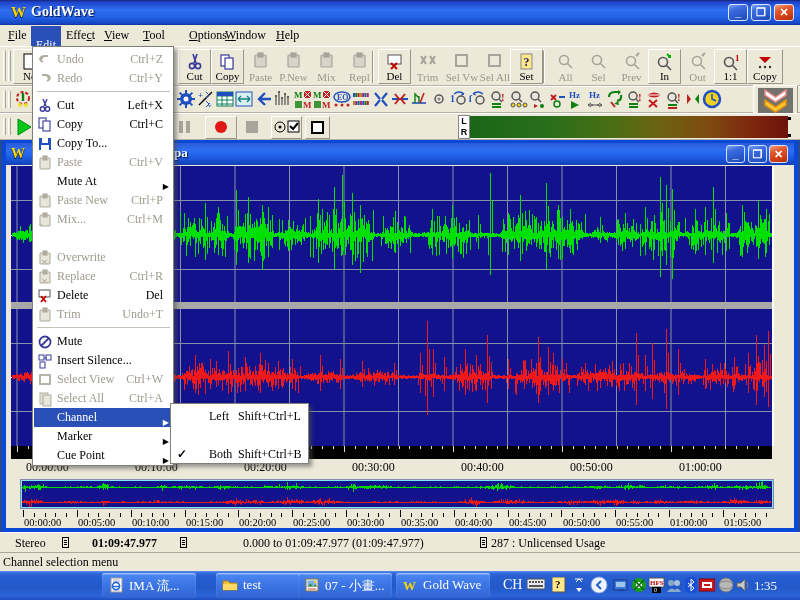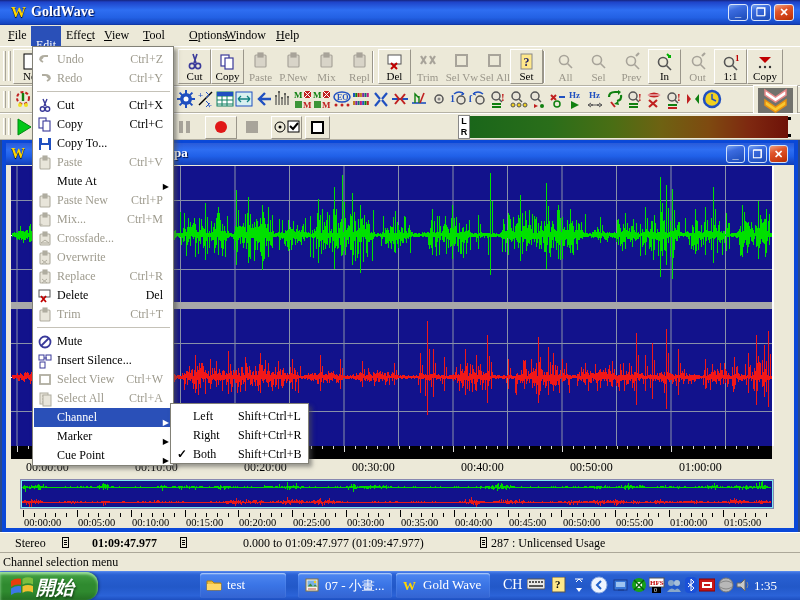--- a/index.html
+++ b/index.html
@@ -57,21 +57,21 @@
 .mitem .sc{position:absolute;right:10px;}
 .mitem .ic{position:absolute;left:3px;top:2px;width:16px;height:16px;}
 .mitem.dis{color:#9e9b8e;}
 .mitem.hl{background:#2a50b8;color:#fff;}
 .mitem .arrow{position:absolute;right:4px;top:5px;font-size:8px;}
 .mitem.hl .arrow{color:#fff;}
 .msep{position:absolute;left:4px;width:133px;height:1px;background:#c5c2b8;}
 #submenu{left:170px;top:403px;width:139px;height:61px;background:#fff;border:1px solid #828177;
  box-shadow:3px 3px 4px rgba(80,80,80,0.55);font-size:12px;z-index:51;}
 .sitem{position:absolute;left:1px;width:136px;height:19px;line-height:19px;color:#000;}
-.sitem .lbl{position:absolute;left:21px;}
+.sitem .lbl{position:absolute;left:37px;}
 .sitem .sc{position:absolute;left:66px;}
 
 #status1{left:0;top:532px;width:800px;height:20px;background:#ECE9D8;border-top:1px solid #fff;font-size:12px;color:#000;}
 #status1 span{position:absolute;top:3px;}
 .sgrip{position:absolute;top:4px;width:7px;height:11px;border:1px solid #000;background:#ECE9D8;}
 .sgrip:before{content:"";position:absolute;left:1px;top:2px;width:3px;height:1px;background:#000;box-shadow:0 2px 0 #000,0 4px 0 #000;}
 #status2{left:0;top:552px;width:800px;height:19px;background:#ECE9D8;border-top:1px solid #aca899;font-size:12px;color:#000;}
 
 #taskbar{left:0;top:571px;width:800px;height:29px;
  background:linear-gradient(180deg,#5e90ef 0%,#3a70e0 6%,#2960d2 14%,#2258c8 55%,#2b63d8 85%,#1d4fc0 100%);}
@@ -679,21 +679,21 @@
     <div class="msep" style="top:44px;"></div>
     <div class="mitem" style="top:49px;">
       <span class="ic"><svg width="16" height="16" viewBox="0 0 16 16">
           <g stroke="#3a3a9a" fill="none" stroke-width="1.4">
             <path d="M6 1 L9 8 M10 1 L7 8"></path>
             <circle cx="5.5" cy="11" r="2.2"></circle>
             <circle cx="10.5" cy="11" r="2.2"></circle>
           </g>
         </svg></span>
       <span class="lbl">Cut</span>
-      <span class="sc">Ctrl+X</span>
+      <span class="sc">Left+X</span>
     </div>
     <div class="mitem" style="top:68px;">
       <span class="ic"><svg width="16" height="16" viewBox="0 0 16 16">
           <g stroke="#3a3a9a" fill="#fff" stroke-width="1.1">
             <rect x="2" y="1" width="7" height="10"></rect>
             <rect x="6" y="4" width="7" height="10"></rect>
           </g>
         </svg></span>
       <span class="lbl">Copy</span>
       <span class="sc">Ctrl+C</span>
@@ -735,30 +735,20 @@
       <span class="ic"><svg width="16" height="16" viewBox="0 0 16 16">
           <g stroke="#b0ada0" fill="#e8e5da" stroke-width="1.1">
             <rect x="3" y="3" width="10" height="11" rx="1"></rect>
             <rect x="6" y="1" width="4" height="4" fill="#b0ada0"></rect>
           </g>
           <text x="2" y="15" font-size="7" fill="#b0ada0">+</text>
         </svg></span>
       <span class="lbl">Mix...</span>
       <span class="sc">Ctrl+M</span>
     </div>
-    <div class="mitem dis" style="top:182px;">
-      <span class="ic"><svg width="16" height="16" viewBox="0 0 16 16">
-          <g stroke="#b0ada0" fill="#e8e5da" stroke-width="1.1">
-            <rect x="3" y="3" width="10" height="11" rx="1"></rect>
-            <rect x="6" y="1" width="4" height="4" fill="#b0ada0"></rect>
-          </g>
-          <path d="M4 12l8-0M4 12l4-3 4 3" stroke="#b0ada0" fill="none"></path>
-        </svg></span>
-      <span class="lbl">Crossfade...</span>
-    </div>
     <div class="mitem dis" style="top:201px;">
       <span class="ic"><svg width="16" height="16" viewBox="0 0 16 16">
           <g stroke="#b0ada0" fill="#e8e5da" stroke-width="1.1">
             <rect x="3" y="3" width="10" height="11" rx="1"></rect>
             <rect x="6" y="1" width="4" height="4" fill="#b0ada0"></rect>
           </g>
           <path d="M5 10l5 4M10 10l-5 4" stroke="#b0ada0"></path>
         </svg></span>
       <span class="lbl">Overwrite</span>
     </div>
@@ -782,21 +772,21 @@
       <span class="sc">Del</span>
     </div>
     <div class="mitem dis" style="top:258px;">
       <span class="ic"><svg width="16" height="16" viewBox="0 0 16 16">
           <g stroke="#b0ada0" fill="#e8e5da" stroke-width="1.1">
             <rect x="3" y="3" width="10" height="11" rx="1"></rect>
             <rect x="6" y="1" width="4" height="4" fill="#b0ada0"></rect>
           </g>
         </svg></span>
       <span class="lbl">Trim</span>
-      <span class="sc">Ctrl+T</span>
+      <span class="sc">Undo+T</span>
     </div>
     <div class="msep" style="top:280px;"></div>
     <div class="mitem" style="top:285px;">
       <span class="ic"><svg width="16" height="16" viewBox="0 0 16 16">
           <circle cx="8" cy="8" r="5.5" fill="none" stroke="#3a3a9a" stroke-width="1.8"></circle>
           <path d="M4 12 L12 4" stroke="#3a3a9a" stroke-width="1.8"></path>
         </svg></span>
       <span class="lbl">Mute</span>
     </div>
     <div class="mitem dis" style="top:323px;">
@@ -837,24 +827,20 @@
     <div class="mitem" style="top:399px;">
       <span class="ic"></span>
       <span class="lbl">Cue Point</span>
       <span class="arrow">▶</span>
     </div>
   </div>
 <div id="submenu" class="abs">
  <div class="sitem" style="top:3px;">
       <span class="lbl">Left</span>
       <span class="sc">Shift+Ctrl+L</span>
-    </div>
- <div class="sitem" style="top:22px;">
-      <span class="lbl">Right</span>
-      <span class="sc">Shift+Ctrl+R</span>
     </div>
  <div class="sitem" style="top:41px;">
       <span class="ic" style="position:absolute;left:5px;font-weight:bold;">✓</span>
       <span class="lbl">Both</span>
       <span class="sc">Shift+Ctrl+B</span>
     </div>
 </div>
 
 <div id="status1" class="abs">
  <span style="left:15px;">Stereo</span>
@@ -863,32 +849,30 @@
  <div class="sgrip" style="left:180px;"></div>
  <span style="left:243px;">0.000 to 01:09:47.977 (01:09:47.977)</span>
  <div class="sgrip" style="left:480px;"></div>
  <span style="left:491px;">287 : Unlicensed Usage</span>
 </div>
 <div id="status2" class="abs">
     <span class="abs" style="left:3px;top:2px;">Channel selection menu</span>
   </div>
 
 <div id="taskbar" class="abs">
- <div id="startbtn" class="abs">
-  <svg class="abs" style="left:10px;top:4px;" width="24" height="21" viewBox="0 0 24 21">
-   <g transform="skewY(-6)">
-          <path d="M1 5 Q6 2 11 4 L11 10 Q6 8 1 11 Z" fill="#e83c0e"></path>
-   <path d="M12.5 4 Q18 2 23 5 L23 11 Q18 8 12.5 10 Z" fill="#7cbf3f"></path>
-   <path d="M1 12.5 Q6 10 11 11.5 L11 18 Q6 16 1 19 Z" fill="#3c78e8"></path>
-   <path d="M12.5 11.5 Q18 10 23 12.5 L23 19 Q18 16 12.5 18 Z" fill="#f0c030"></path>
-        </g>
-  </svg>
-  <div class="stext">開始</div>
- </div>
-    <div class="taskbtn" style="left:200px;width:86px;">
+ <div class="taskbtn" style="left:102px;width:94px;">
+      <span class="ticon"><svg width="16" height="16" viewBox="0 0 16 16">
+          <rect x="3" y="1" width="11" height="14" fill="#fff" stroke="#999"></rect>
+          <path d="M5 3h7M5 5h7M5 13h7" stroke="#aac"></path>
+          <circle cx="8" cy="9" r="3.6" fill="#fff" stroke="#2266dd" stroke-width="1.6"></circle>
+          <path d="M4.5 9.5 h7" stroke="#2266dd" stroke-width="1.4"></path>
+        </svg></span>
+      <span class="ttxt">IMA 流...</span>
+    </div>
+    <div class="taskbtn" style="left:216px;width:86px;">
       <span class="ticon"><svg width="16" height="16" viewBox="0 0 16 16">
           <path d="M1 4 L6 4 L8 6 L15 6 L15 13 L1 13 Z" fill="#f0c040" stroke="#b08010"></path>
           <path d="M1 7 L15 7 L15 13 L1 13 Z" fill="#ffd868"></path>
         </svg></span>
       <span class="ttxt">test</span>
     </div>
     <div class="taskbtn" style="left:298px;width:94px;">
       <span class="ticon"><svg width="16" height="16" viewBox="0 0 16 16">
           <rect x="2" y="2" width="12" height="12" fill="#f8f4e8" stroke="#887744"></rect>
           <rect x="3.5" y="3.5" width="9" height="6" fill="#78b0e8"></rect>

